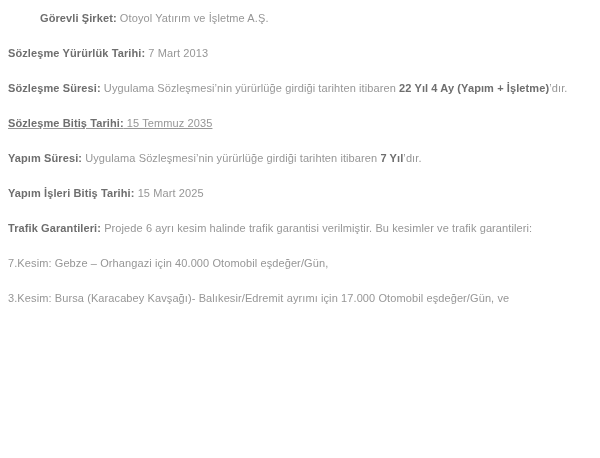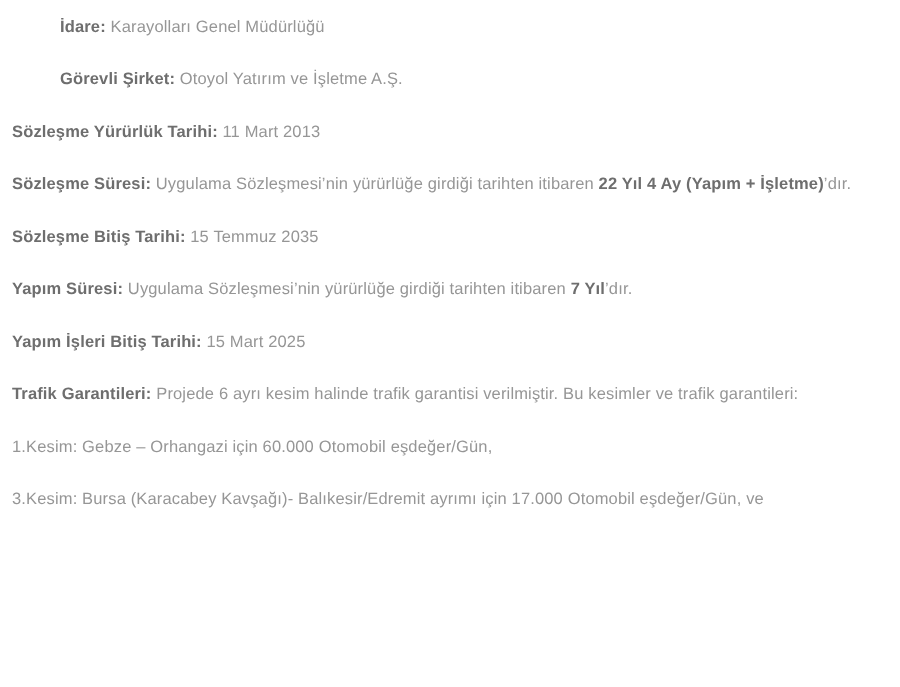--- a/index.html
+++ b/index.html
@@ -36,24 +36,23 @@
   .doc-body p.para span.seg-regular {
     font-weight: 400;
     color: #969696;
   }
 </style>
 </head>
 <body>
 
 <div class="page" style="background: rgb(255, 255, 255);">
   <div class="doc-body">
-      <p class="para indent" style="color: rgb(150, 150, 150);"><strong class="seg-bold" style="color: rgb(110, 110, 110);">İdare:</strong><span class="seg-regular" style="color: rgb(150, 150, 150);"> Karayolları Genel Müdürlüğü</span></p>
       <p class="para indent" style="color: rgb(150, 150, 150);"><strong class="seg-bold" style="color: rgb(110, 110, 110);">Görevli Şirket:</strong><span class="seg-regular" style="color: rgb(150, 150, 150);"> Otoyol Yatırım ve İşletme A.Ş.</span></p>
-      <p class="para" style="color: rgb(150, 150, 150);"><strong class="seg-bold" style="color: rgb(110, 110, 110);">Sözleşme Yürürlük Tarihi:</strong><span class="seg-regular" style="color: rgb(150, 150, 150);"> 11 Mart 2013</span></p>
+      <p class="para" style="color: rgb(150, 150, 150);"><strong class="seg-bold" style="color: rgb(110, 110, 110);">Sözleşme Yürürlük Tarihi:</strong><span class="seg-regular" style="color: rgb(150, 150, 150);"> 7 Mart 2013</span></p>
       <p class="para" style="color: rgb(150, 150, 150);"><strong class="seg-bold" style="color: rgb(110, 110, 110);">Sözleşme Süresi:</strong><span class="seg-regular" style="color: rgb(150, 150, 150);"> Uygulama Sözleşmesi’nin yürürlüğe girdiği tarihten itibaren </span><strong class="seg-bold" style="color: rgb(110, 110, 110);">22 Yıl 4 Ay (Yapım + İşletme)</strong><span class="seg-regular" style="color: rgb(150, 150, 150);">’dır.</span></p>
-      <p class="para" style="color: rgb(150, 150, 150);"><strong class="seg-bold" style="color: rgb(110, 110, 110);">Sözleşme Bitiş Tarihi:</strong><span class="seg-regular" style="color: rgb(150, 150, 150);"> 15 Temmuz 2035</span></p>
+      <p class="para" style="color: rgb(150, 150, 150); text-decoration: underline;"><strong class="seg-bold" style="color: rgb(110, 110, 110);">Sözleşme Bitiş Tarihi:</strong><span class="seg-regular" style="color: rgb(150, 150, 150);"> 15 Temmuz 2035</span></p>
       <p class="para" style="color: rgb(150, 150, 150);"><strong class="seg-bold" style="color: rgb(110, 110, 110);">Yapım Süresi:</strong><span class="seg-regular" style="color: rgb(150, 150, 150);"> Uygulama Sözleşmesi’nin yürürlüğe girdiği tarihten itibaren </span><strong class="seg-bold" style="color: rgb(110, 110, 110);">7 Yıl</strong><span class="seg-regular" style="color: rgb(150, 150, 150);">’dır.</span></p>
       <p class="para" style="color: rgb(150, 150, 150);"><strong class="seg-bold" style="color: rgb(110, 110, 110);">Yapım İşleri Bitiş Tarihi:</strong><span class="seg-regular" style="color: rgb(150, 150, 150);"> 15 Mart 2025</span></p>
       <p class="para" style="color: rgb(150, 150, 150);"><strong class="seg-bold" style="color: rgb(110, 110, 110);">Trafik Garantileri:</strong><span class="seg-regular" style="color: rgb(150, 150, 150);"> Projede 6 ayrı kesim halinde trafik garantisi verilmiştir. Bu kesimler ve trafik garantileri:</span></p>
-      <p class="para" style="color: rgb(150, 150, 150);"><span class="seg-regular" style="color: rgb(150, 150, 150);">1.Kesim: Gebze – Orhangazi için 60.000 Otomobil eşdeğer/Gün,</span></p>
+      <p class="para" style="color: rgb(150, 150, 150);"><span class="seg-regular" style="color: rgb(150, 150, 150);">7.Kesim: Gebze – Orhangazi için 40.000 Otomobil eşdeğer/Gün,</span></p>
       <p class="para" style="color: rgb(150, 150, 150);"><span class="seg-regular" style="color: rgb(150, 150, 150);">3.Kesim: Bursa (Karacabey Kavşağı)- Balıkesir/Edremit ayrımı için 17.000 Otomobil eşdeğer/Gün, ve</span></p>
     </div>
 </div>
 
 </body></html>

